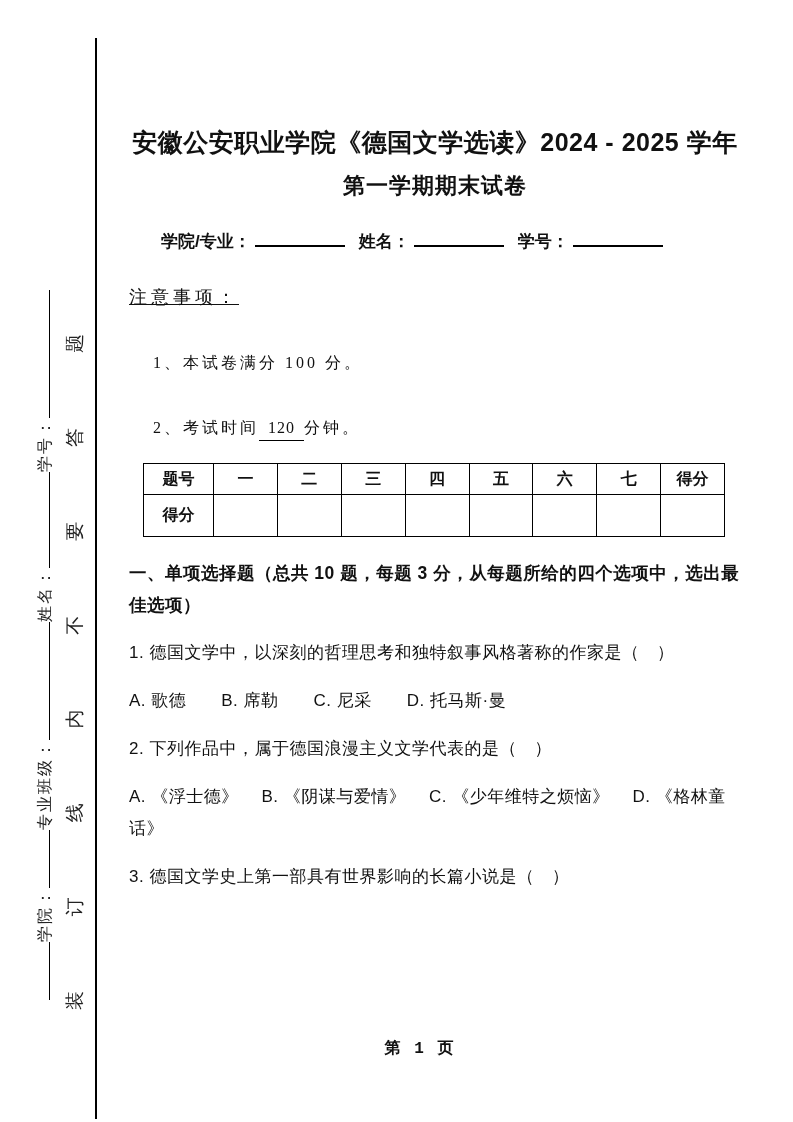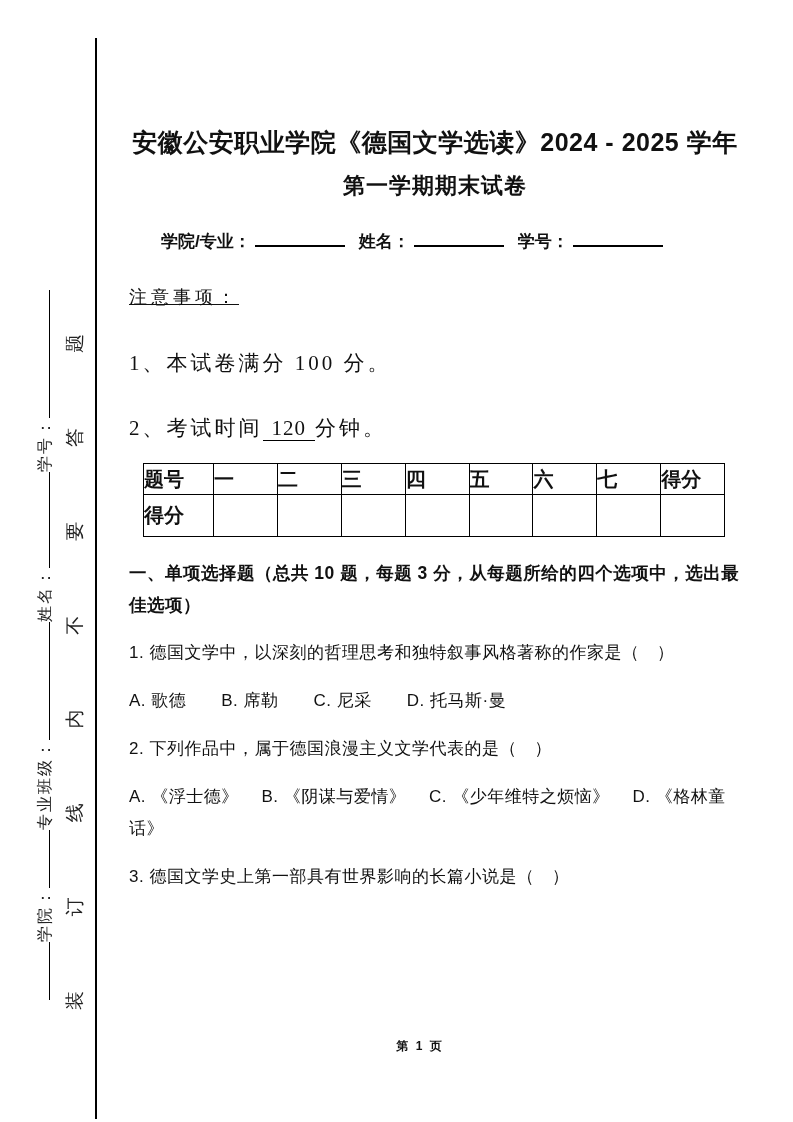--- a/index.html
+++ b/index.html
@@ -62,48 +62,48 @@
   .info-blank {
     display:inline-block; width:90px; height:17px;
     border-bottom:2px solid #000; margin:0 14px 0 4px;
   }
   .info-blank:last-child { margin-right:0; }
 
   .notes { font-family:"Liberation Serif", serif; }
   .notice-heading {
     margin-top:30px; font-size:18px; line-height:26px; letter-spacing:4px;text-decoration:underline;
   }
-  .note { margin-top:41px; font-size:21px; line-height:24px; letter-spacing:3px; }
+  .note { margin-top:41px; font-size:16px; line-height:24px; letter-spacing:3px;margin-left:24px; }
   .u120 {
     display:inline-block; padding:0 9px;
     border-bottom:1.5px solid #000; letter-spacing:1px;
   }
 
   table.score-table {
     margin:22px 0 0 14px; width:582px;
     border-collapse:collapse; table-layout:fixed;
   }
   .score-table td {
-    border:1.5px solid #000; 
-    font-size:20px; padding:0;margin-top:45px;
+    border:1.5px solid #000; text-align:center;
+    font-size:16px; padding:0;margin-top:45px;
   }
   .score-table col.c-label { width:70px; }
   .score-table tr.r-head td { height:31px; font-weight:bold; }
   .score-table tr.r-score td { height:42px; }
   .score-table tr.r-reviewer td { height:52px; }
   .score-table td.row-label { font-weight:bold; }
 
   .qarea { margin-top:20px; font-size:17px; }
   .qarea p { margin:0 0 16px 0; line-height:32px; letter-spacing:0.5px; }
   .section-heading { font-weight:bold; font-size:17.5px; }
 
   .page-footer {
     position:absolute; left:129px; top:1038px; width:582px;
-    text-align:center; font-family:Liberation Sans, sans-serif;
-    font-size:12px; font-weight:bold; letter-spacing:2px;
+    text-align:center; font-family:Liberation Mono, monospace;
+    font-size:16px; font-weight:bold; letter-spacing:2px;
   }
 </style>
 </head>
 <body>
 
 <div class="page">
 
   <div class="binding-rule"></div>
 
   <div class="sidebar-fields">

